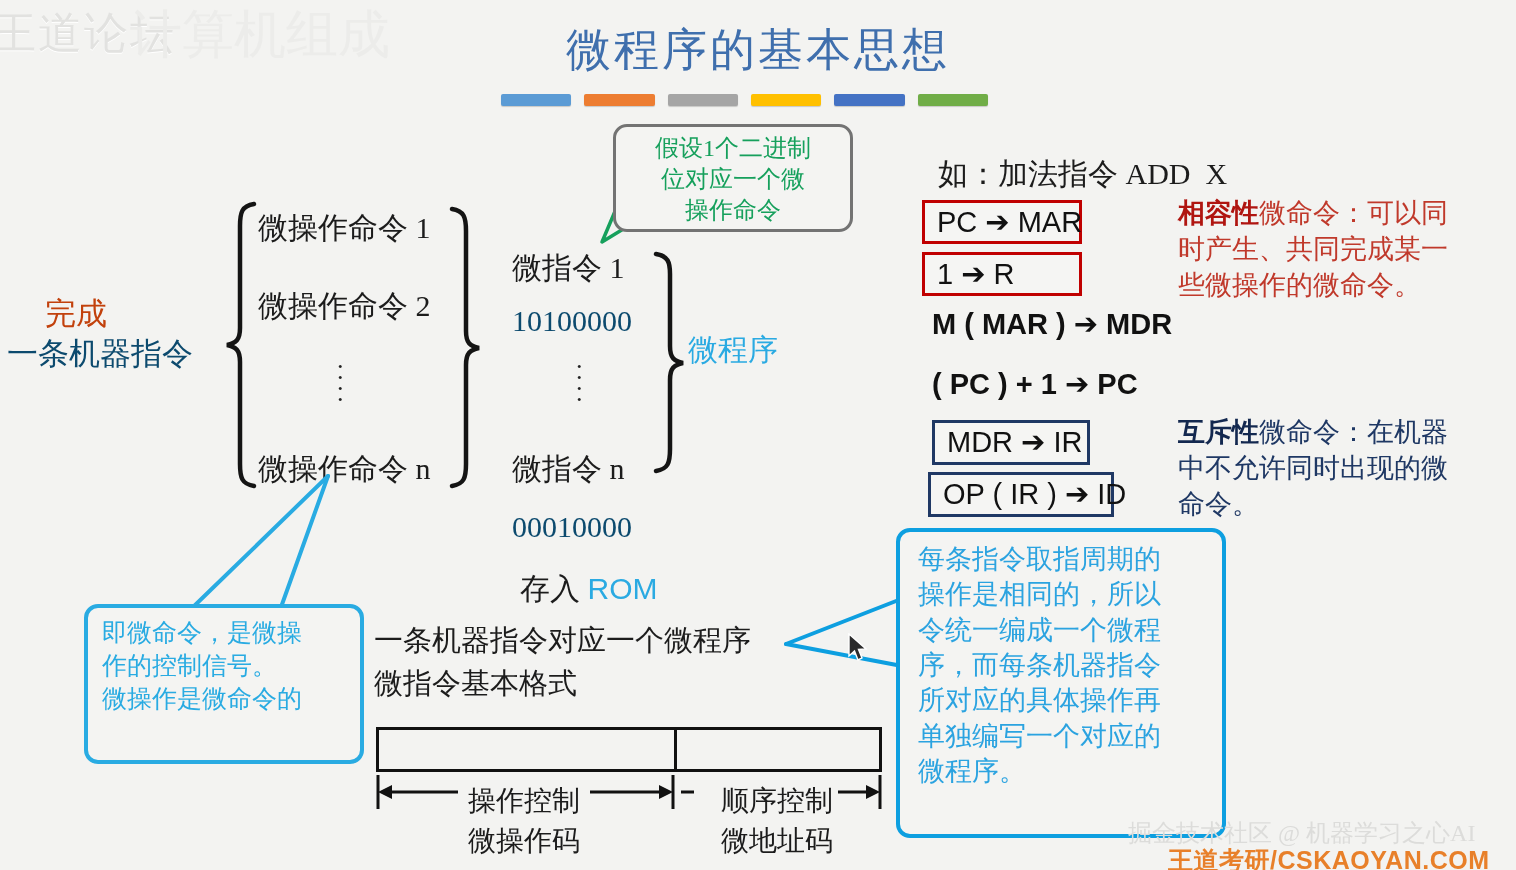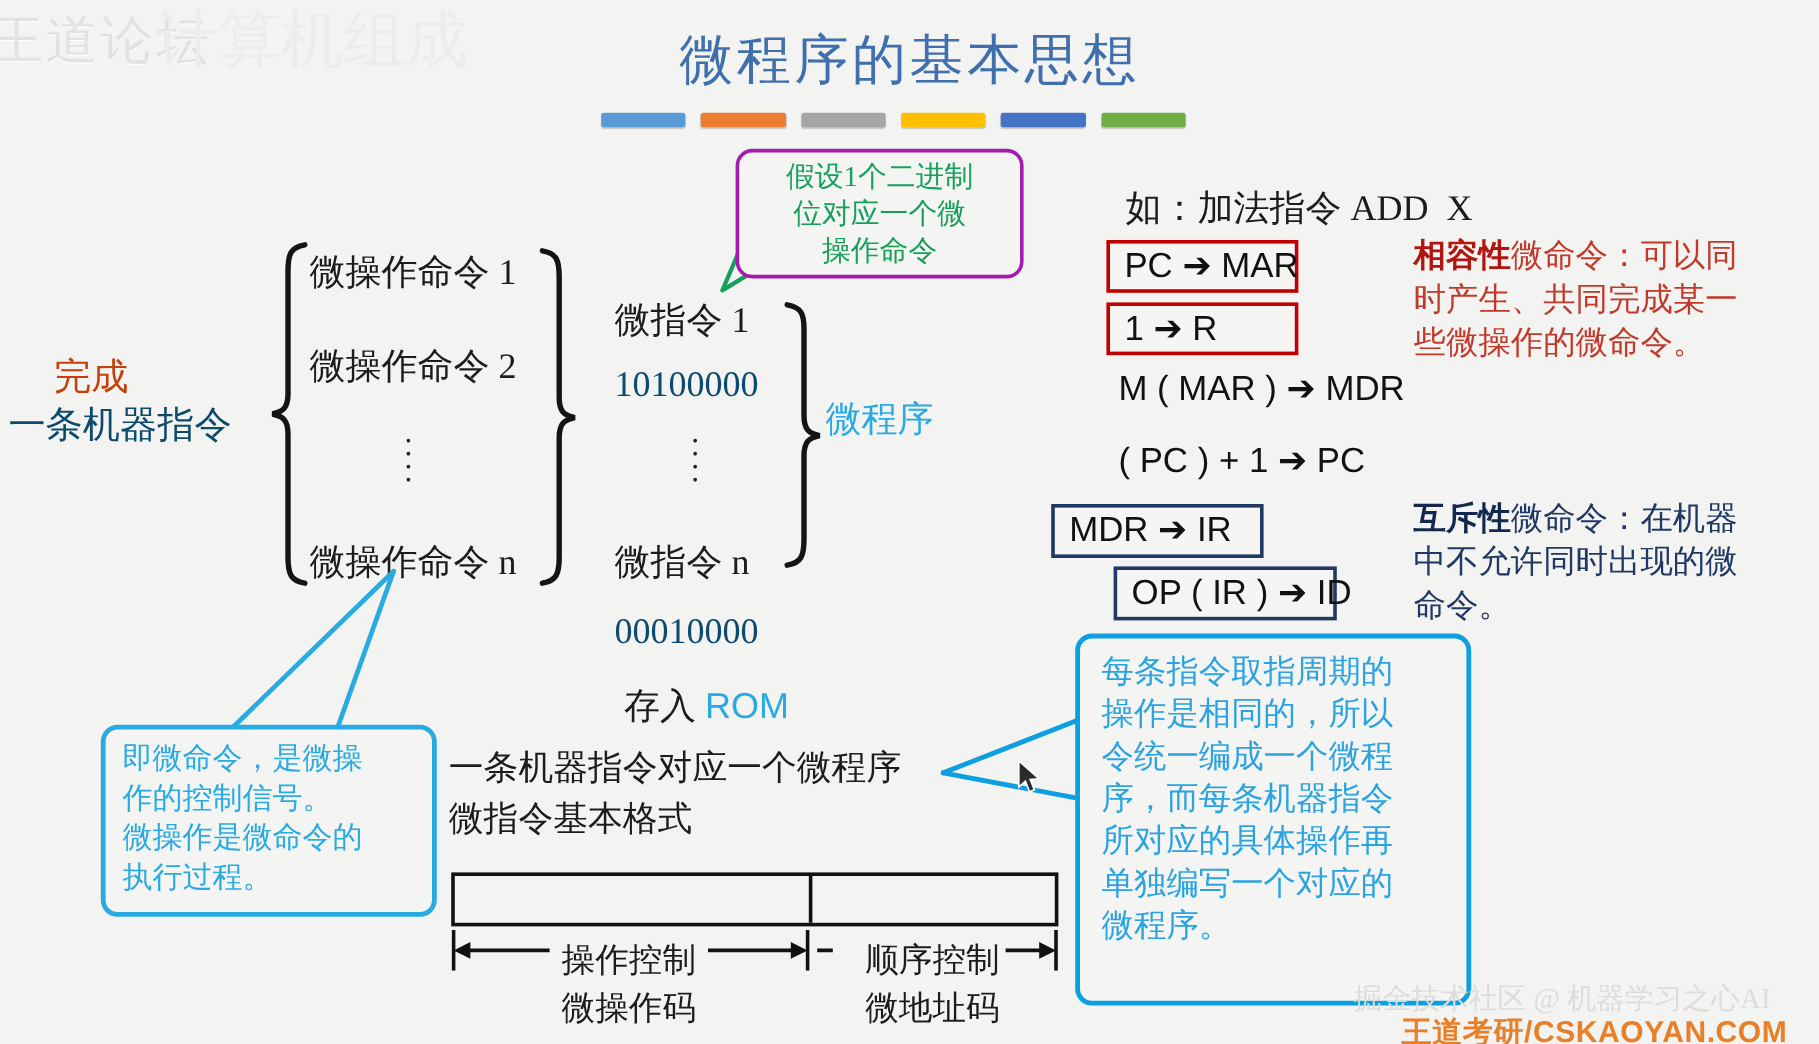--- a/index.html
+++ b/index.html
@@ -86,21 +86,21 @@
   .arrowrow{left:376px;top:775px;width:506px;height:34px;}
   .fmt-lbl1{left:376px;top:783px;width:296px;text-align:center;font-size:28px;color:#1c1c1c;}
   .fmt-lbl2{left:672px;top:783px;width:210px;text-align:center;font-size:28px;color:#1c1c1c;}
   .fmt-sub1{left:376px;top:823px;width:296px;text-align:center;font-size:28px;color:#1c1c1c;}
   .fmt-sub2{left:672px;top:823px;width:210px;text-align:center;font-size:28px;color:#1c1c1c;}
 
   
   .callout{box-sizing:border-box;border-radius:14px;}
   .co-green{
     left:613px;top:124px;width:240px;height:108px;
-    border:3px solid #a21caf;background:#f4f4f2;
+    border:3px solid #737373;background:#f4f4f2;
     padding:6px 6px 0 6px;text-align:center;
   }
   .co-green .t{font-size:24px;color:#16a05c;line-height:1.3;}
   .co-blue-left{
     left:84px;top:604px;width:280px;height:160px;
     border:4px solid #29abe2;background:#f4f4f2;
     padding:8px 10px 0 14px;
   }
   .co-blue-left .t{font-size:25px;color:#29abe2;line-height:1.32;}
   .co-blue-right{
@@ -115,21 +115,21 @@
   .boxred{
     box-sizing:border-box;border:3px solid #c00000;background:#f5f5f3;
     font-size:29px;color:#111;display:flex;align-items:center;padding-left:12px;
     font-family:"Liberation Sans","DejaVu Sans",sans-serif;
   }
   .boxblue{
     box-sizing:border-box;border:3px solid #1f3864;background:#f5f5f3;
     font-size:29px;color:#111;display:flex;align-items:center;padding-left:12px;
     font-family:"Liberation Sans","DejaVu Sans",sans-serif;
   }
-  .plainop{font-size:29px;color:#111;font-family:"Liberation Sans","DejaVu Sans",sans-serif;}
+  .plainop{font-size:29px;color:#111;font-family:"Liberation Sans","DejaVu Sans",sans-serif;font-weight:bold;}
 
   .rongxing{left:1178px;top:196px;width:330px;font-size:27px;color:#c0392b;line-height:1.33;}
   .rongxing b{color:#b01510;}
   .huchi{left:1178px;top:415px;width:330px;font-size:27px;color:#1f3864;line-height:1.33;}
   .huchi b{color:#13284f;}
 
   .cursor{left:848px;top:633px;}
 </style>
 </head>
 <body>
@@ -218,21 +218,20 @@
 
   <svg class="abs" style="left:180px;top:470px;" width="160" height="150" viewBox="0 0 160 150">
     <path d="M148 6 L12 140 L96 138 Z" fill="#f3f3f1" stroke="none"></path>
     <path d="M148 6 L10 140" fill="none" stroke="#29abe2" stroke-width="4" stroke-linecap="round"></path>
     <path d="M148 6 L100 140" fill="none" stroke="#29abe2" stroke-width="4" stroke-linecap="round"></path>
   </svg>
   <div class="abs callout co-blue-left">
     <div class="t cn">即微命令，是微操</div>
     <div class="t cn">作的控制信号。</div>
     <div class="t cn">微操作是微命令的</div>
-    <div class="t cn">执行过程。</div>
   </div>
 
   <svg class="abs" style="left:780px;top:588px;" width="140" height="90" viewBox="0 0 140 90">
     <path d="M134 6 L6 56 L120 76 Z" fill="#f3f3f1" stroke="none"></path>
     <path d="M134 6 L6 56" fill="none" stroke="#0d9fe0" stroke-width="4" stroke-linecap="round"></path>
     <path d="M6 56 L122 78" fill="none" stroke="#0d9fe0" stroke-width="4" stroke-linecap="round"></path>
   </svg>
   <div class="abs callout co-blue-right">
     <div class="t cn">每条指令取指周期的</div>
     <div class="t cn">操作是相同的，所以</div>
@@ -247,21 +246,21 @@
 
   <div class="abs boxred" style="left:922px;top:200px;width:160px;height:44px;">
     <span class="t">PC ➔ MAR</span>
   </div>
   <div class="abs boxred" style="left:922px;top:252px;width:160px;height:44px;">
     <span class="t">1 ➔ R</span>
   </div>
   <div class="abs plainop t" style="left:932px;top:306px;">M ( MAR ) ➔ MDR</div>
   <div class="abs plainop t" style="left:932px;top:366px;">( PC ) + 1 ➔ PC</div>
 
-  <div class="abs boxblue" style="left:876px;top:420px;width:177px;height:45px;">
+  <div class="abs boxblue" style="left:932px;top:420px;width:158px;height:45px;">
     <span class="t">MDR ➔ IR</span>
   </div>
   <div class="abs boxblue" style="left:928px;top:472px;width:186px;height:45px;">
     <span class="t">OP ( IR ) ➔ ID</span>
   </div>
 
   <div class="abs rongxing t cn"><b>相容性</b><span>微命令：可以同</span>
 <span>时产生、共同完成某一</span>
 <span>些微操作的微命令。</span></div>
 

